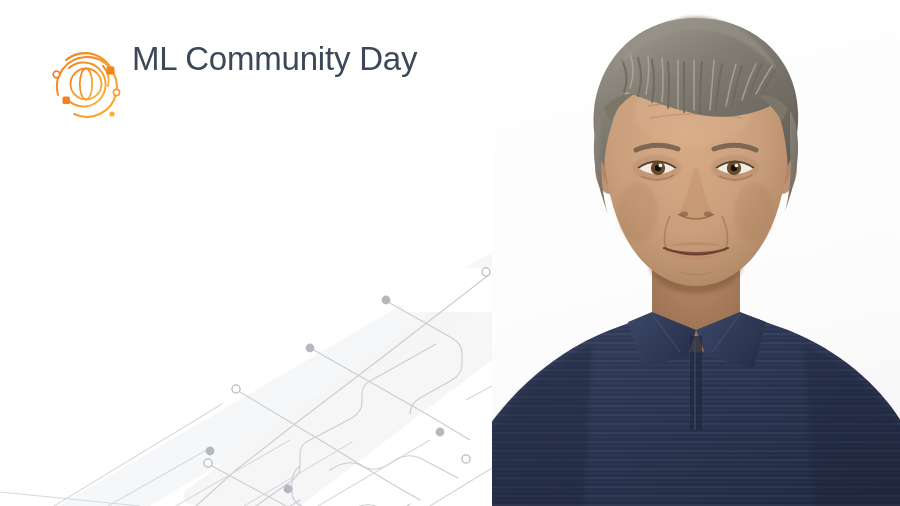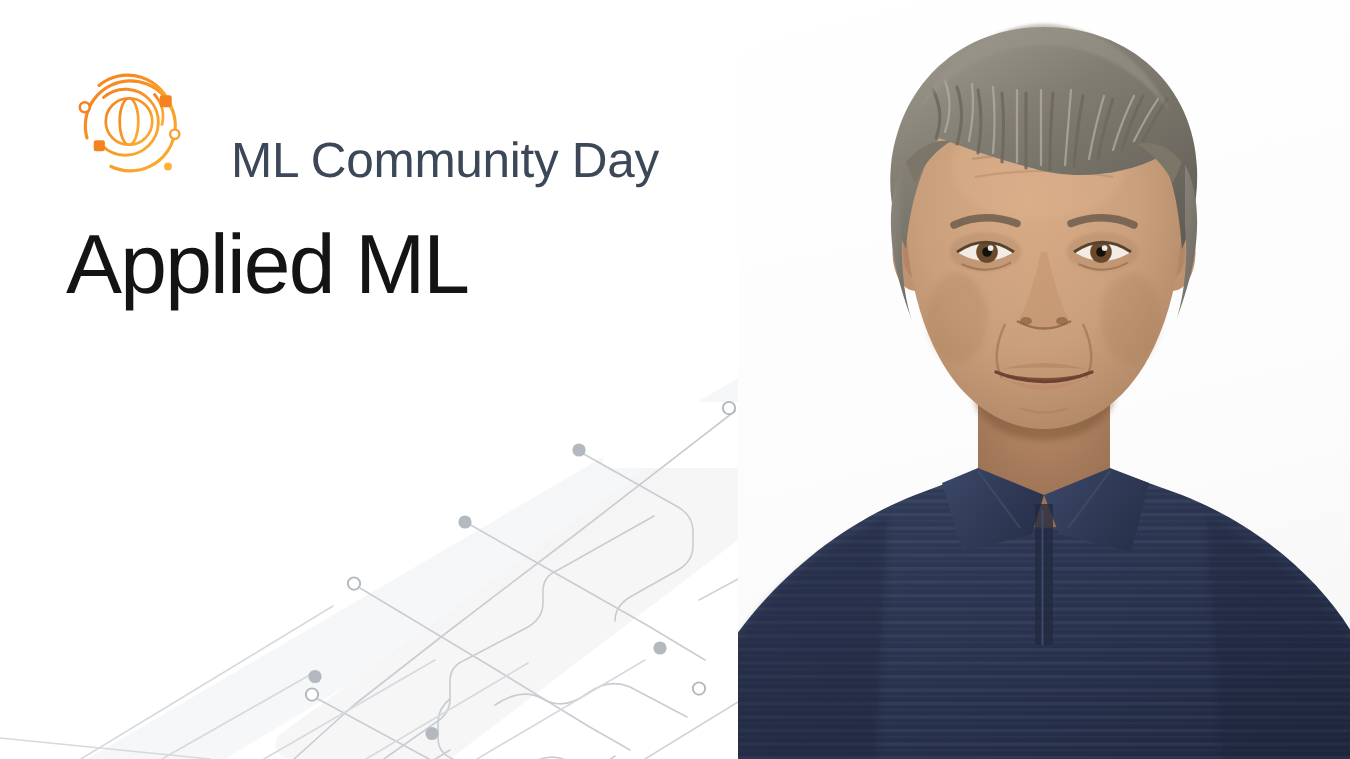--- a/index.html
+++ b/index.html
@@ -30,24 +30,24 @@
   #circuit-art {
     position:absolute;
     left:0; top:0;
     width:492px; height:506px;
     pointer-events:none;
   }
 
   
   #brand-lockup {
     position:absolute;
-    left:44px; top:31px;
+    left:44px; top:42px;
     display:flex;
-    align-items:flex-end;
-    gap:26px;
+    align-items:flex-start;
+    gap:4px;
     height:92px;
   }
   #brand-logo { width:84px; height:84px; display:block; flex:0 0 auto; }
   #brand-name {
     font-family:"Liberation Sans", sans-serif;
     font-size:33px;
     font-weight:400;
     letter-spacing:-0.2px;
     color:#3c4858;
     white-space:nowrap;
@@ -197,21 +197,20 @@
           <rect x="18.5" y="54.5" width="7.4" height="7.4" rx="1.5" fill="#f5821f"></rect>
           <circle cx="12.5" cy="32.5" r="3.3" fill="#ffffff" stroke="#f5821f" stroke-width="1.7"></circle>
           <circle cx="72.5" cy="50.5" r="3.1" fill="#ffffff" stroke="#f8a02b" stroke-width="1.6"></circle>
           <circle cx="68" cy="72" r="2.6" fill="#fdb034"></circle>
         </g>
       </svg>
 
       <div id="brand-name">ML Community Day</div>
     </div>
 
-    <h1 id="page-title">Applied ML</h1>
 
   </div>
 
   <div id="portrait-panel">
     <svg id="portrait-photo" viewBox="0 0 408 506" preserveAspectRatio="xMidYMid slice" xmlns="http://www.w3.org/2000/svg" role="img">
 
       <defs>
 
         <linearGradient id="bgGrad" x1="0" y1="0" x2="0.2" y2="1">
           <stop offset="0%" stop-color="#ffffff"></stop>

